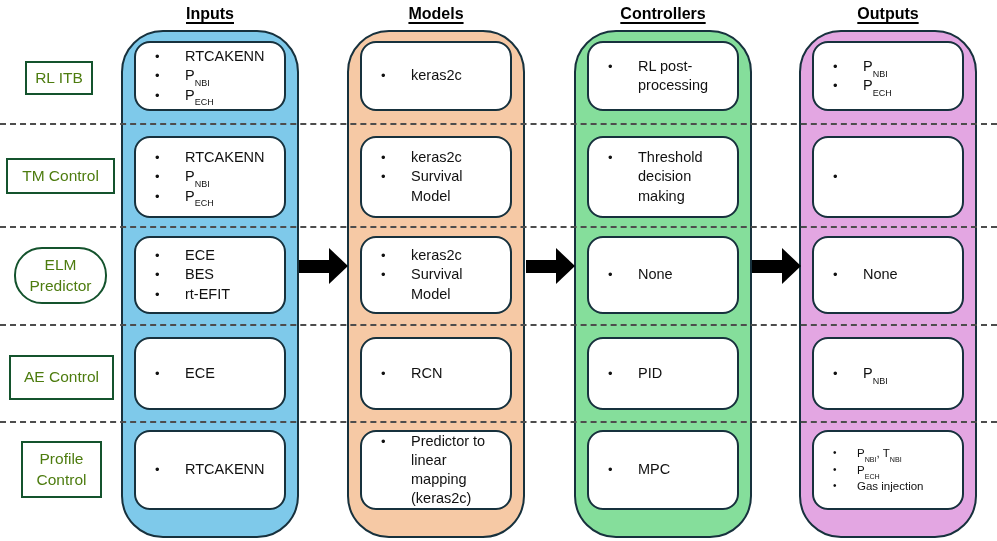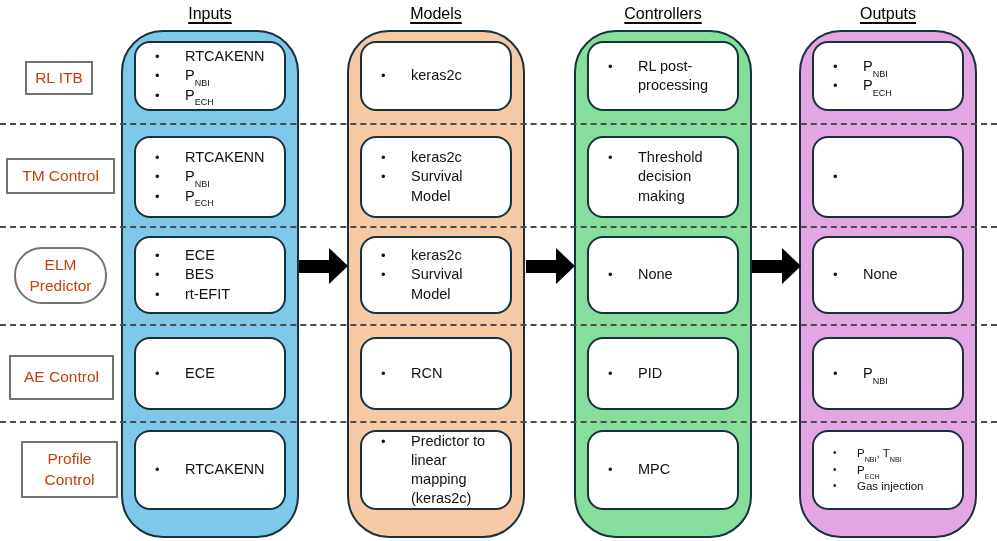--- a/index.html
+++ b/index.html
@@ -1,21 +1,21 @@
 <!DOCTYPE html>
 <html style="--line: #17313D; --arrow: #000000;"><head>
 <meta charset="utf-8">
 <style>
   html,body{margin:0;padding:0;background:#ffffff;}
   body{font-family:"Liberation Sans","DejaVu Sans",sans-serif;color:#111;}
   #canvas{position:relative;width:997px;height:541px;background:#fff;overflow:hidden;}
 
   
   .col-header{position:absolute;top:5px;width:178px;text-align:center;
-    font-size:16px;font-weight:normal;color:#000;
+    font-size:16px;font-weight:bold;color:#000;
     text-decoration:underline;text-decoration-thickness:2px;text-underline-offset:3px;}
 
   
   .dash{position:absolute;left:0;width:997px;height:0;border-top:2px dashed #4d4d4d;z-index:2;}
 
   
   .pill{position:absolute;top:30px;width:178px;height:508px;
     border:2.5px solid var(--line);border-radius:42px;box-sizing:border-box;z-index:1;}
 
   
@@ -30,28 +30,28 @@
   .row4{top:398px;height:80px}
 
   .item{display:flex;align-items:flex-start;font-size:14.5px;line-height:1.32;color:#111;}
   .bullet{flex:0 0 30px;text-align:left;padding-left:9px;font-size:13px;line-height:1.47;}
   .itext{flex:1 1 auto;padding-right:2px;}
   .cellbox.small .item{font-size:11.5px;line-height:1.45;}
   .cellbox.small .bullet{flex:0 0 24px;font-size:10px;line-height:1.65;}
   sub{font-size:0.62em;line-height:0;position:relative;bottom:-0.22em;}
 
   
-  .rowlabel{position:absolute;background:#fff;border:2px solid #737373;
+  .rowlabel{position:absolute;background:#fff;border:2px solid #14532d;
     display:flex;align-items:center;justify-content:center;text-align:center;
-    font-size:15.5px;color:#c2410c;box-sizing:border-box;line-height:1.35;z-index:4;}
+    font-size:15.5px;color:#4d7c0f;box-sizing:border-box;line-height:1.35;z-index:4;}
   #label-0{left:25px;top:61px;width:68px;height:34px;}
   #label-1{left:6px;top:158px;width:109px;height:36px;}
   #label-2{left:14px;top:247px;width:93px;height:57px;border-radius:28px;}
   #label-3{left:9px;top:355px;width:105px;height:45px;}
-  #label-4{left:21px;top:441px;width:97px;height:57px;}
+  #label-4{left:21px;top:441px;width:81px;height:57px;}
 
   
   .arrow{position:absolute;top:248px;width:49px;height:37px;z-index:5;}
   .arrow .shaft{position:absolute;left:0;top:12px;width:32px;height:13px;background:var(--arrow);}
   .arrow .head{position:absolute;left:30px;top:0;width:0;height:0;
     border-left:19px solid var(--arrow);border-top:18.5px solid transparent;border-bottom:18.5px solid transparent;}
   #arrow-0{left:299px}
   #arrow-1{left:526px}
   #arrow-2{left:752px}
 

